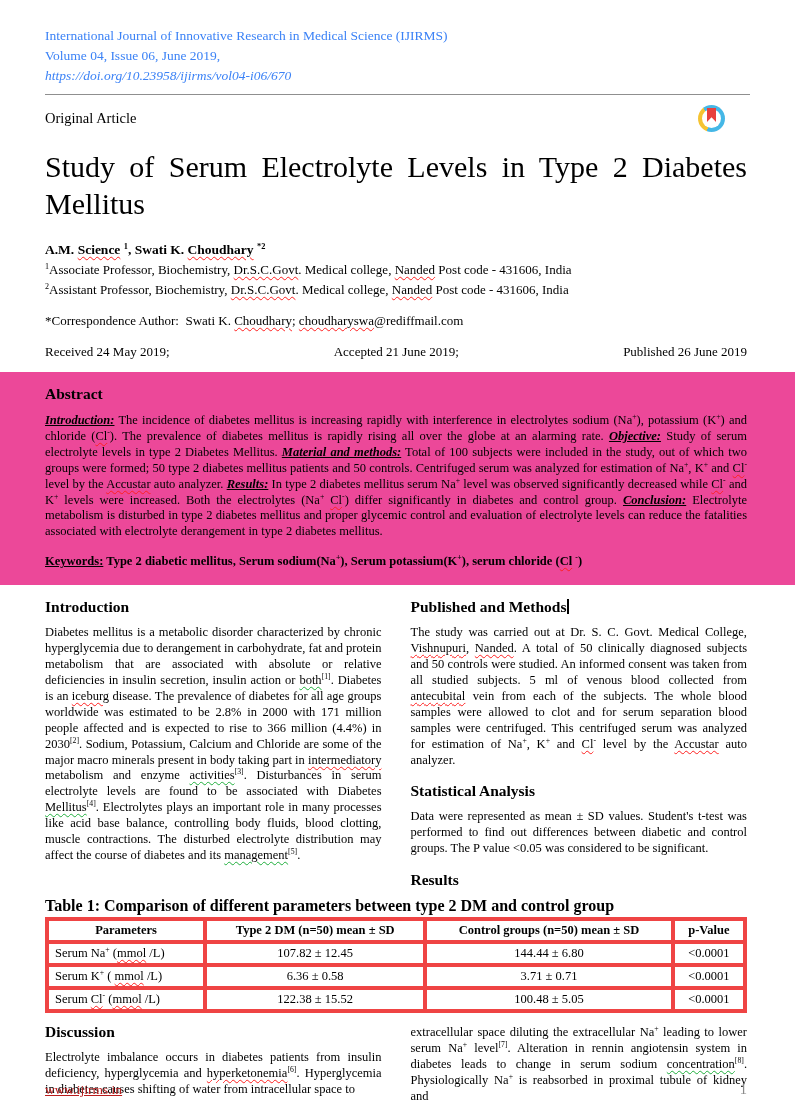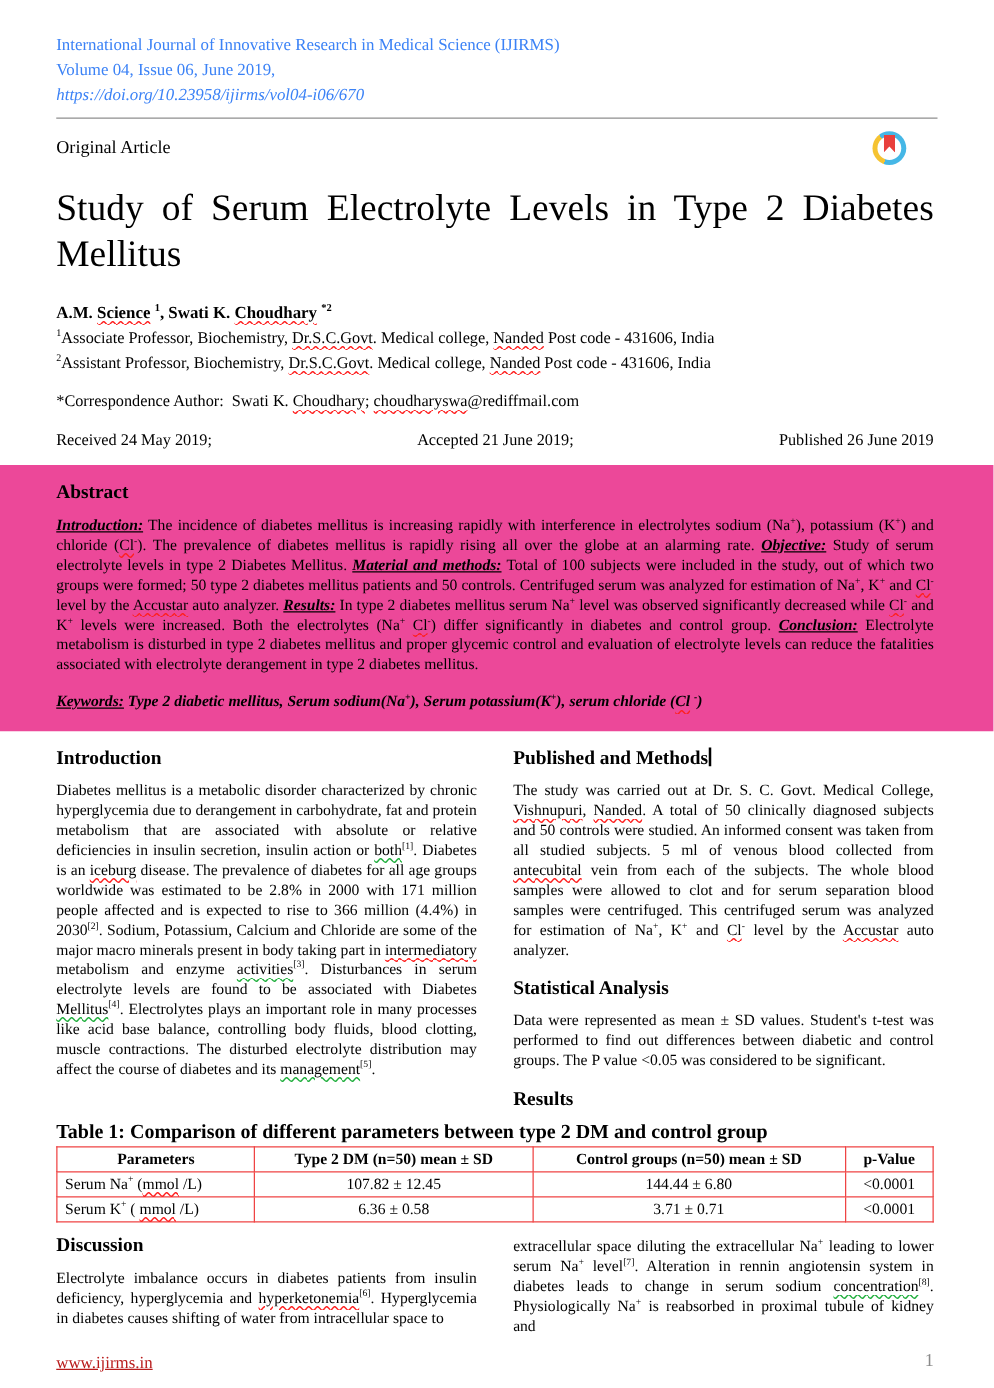--- a/index.html
+++ b/index.html
@@ -29,36 +29,36 @@
 
   .authors { margin-top:20px; font-size:13.5px; font-weight:bold; }
   .affil { margin-top:2px; font-size:13px; line-height:20px; }
   .corr { margin-top:13px; font-size:13px; }
   .dates { display:flex; justify-content:space-between; margin-top:15px; font-size:13px; }
 
   
   .abstract { background:#ec4899; margin-top:12px; padding-top:13px; padding-bottom:16px; }
   .abstract h2 { margin:0 0 10px 0; font-size:15.5px; }
   .abstract .abs-body { margin:0; font-size:12.5px; line-height:15.9px; text-align:justify; }
-  .keywords { margin-top:14px; font-size:12.5px; font-weight:bold; font-style:italic; }
+  .keywords { margin-top:14px; font-size:12.5px; font-weight:bold; }
 
   
   .cols { display:flex; gap:29px; margin-top:13px; }
   .col { flex:1; min-width:0; }
   .sec-h { margin:0; font-size:15.5px; font-weight:bold; }
   .sec-h.mt { margin-top:14px; }
   .body-p { margin:9px 0 0 0; font-size:12.5px; line-height:15.9px; text-align:justify; }
 
   .caret { display:inline-block; width:1.5px; height:15px; background:#000; vertical-align:-2px; margin-left:1px; }
 
   
   .table-wrap { margin-top:8px; }
   .tbl-caption { font-weight:bold; font-size:16px; margin-bottom:2px; }
   table.results { width:100%; border-collapse:collapse; font-size:12.5px; }
-  table.results th, table.results td { border:1px solid #ef4444; padding:1px 6px; text-align:center; height:17px; }
+  table.results th, table.results td { border:4px solid #ef4444; padding:1px 6px; text-align:center; height:17px; }
   table.results th { font-weight:bold; }
   table.results td:first-child { text-align:left; }
 
   .disc-cols { margin-top:10px; }
 
   
   .footer { position:absolute; left:45px; right:48px; bottom:12px;
     display:flex; justify-content:space-between; align-items:flex-end; }
   .site-link { color:#b91c1c; text-decoration:underline; font-size:13.5px; cursor:pointer; }
   .page-num { color:#8a8a8a; font-size:14.5px; }
@@ -140,20 +140,26 @@
           <td>107.82 ± 12.45</td>
           <td>144.44 ± 6.80</td>
           <td>&lt;0.0001</td>
         </tr>
         <tr>
           <td>Serum K<sup>+</sup> ( <span class="sq-r">mmol</span> /L)</td>
           <td>6.36 ± 0.58</td>
           <td>3.71 ± 0.71</td>
           <td>&lt;0.0001</td>
         </tr>
+        <tr>
+          <td>Serum <span class="sq-r">Cl</span><sup>-</sup> (<span class="sq-r">mmol</span> /L)</td>
+          <td>122.38 ± 15.52</td>
+          <td>100.48 ± 5.05</td>
+          <td>&lt;0.0001</td>
+        </tr>
       </tbody>
     </table>
   </div>
 
   <div class="cols disc-cols px">
     <div class="col">
       <h3 class="sec-h">Discussion</h3>
       <p class="body-p">Electrolyte imbalance occurs in diabetes patients from insulin deficiency, hyperglycemia and <span class="sq-r">hyperketonemia</span><sup>[6]</sup>. Hyperglycemia in diabetes causes shifting of water from intracellular space to</p>
     </div>
     <div class="col">

